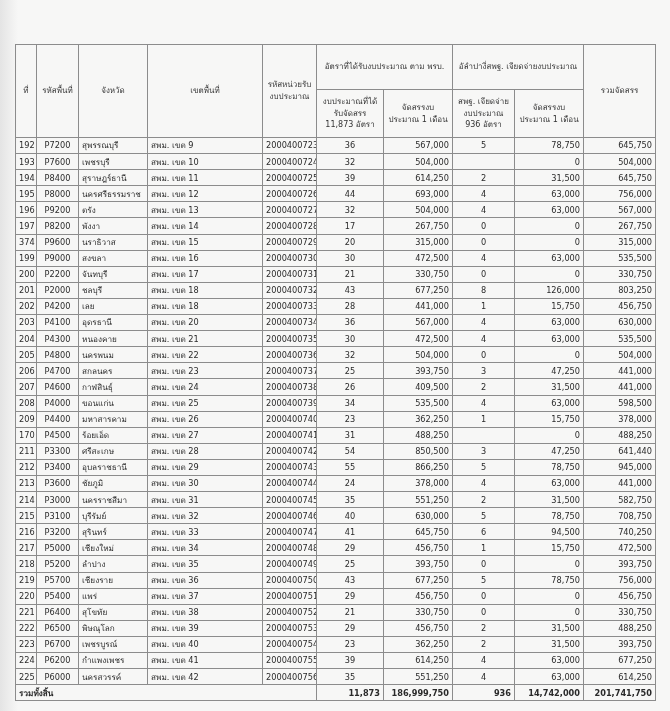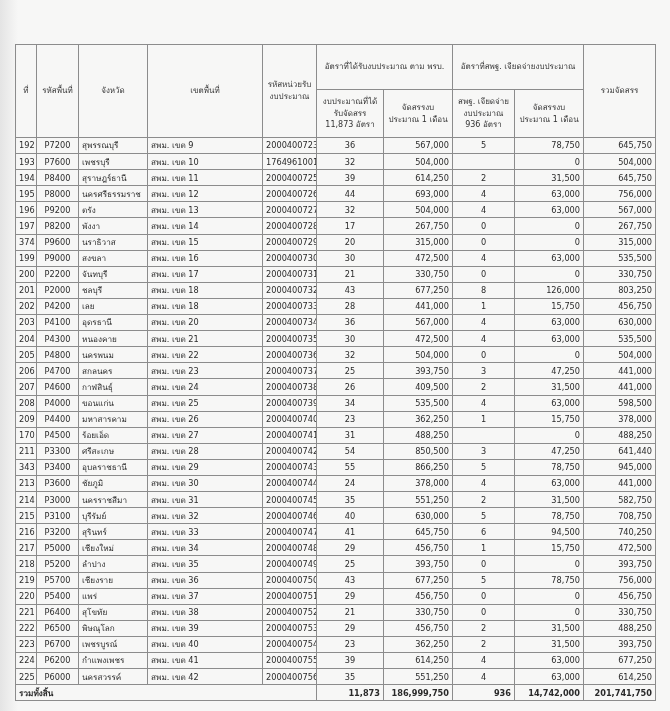--- a/index.html
+++ b/index.html
@@ -66,21 +66,21 @@
     <col style="width:72px">
   </colgroup>
   <thead>
     <tr class="h1">
       <th rowspan="2">ที่</th>
       <th rowspan="2">รหัสพื้นที่</th>
       <th rowspan="2">จังหวัด</th>
       <th rowspan="2">เขตพื้นที่</th>
       <th rowspan="2">รหัสหน่วยรับงบประมาณ</th>
       <th colspan="2">อัตราที่ได้รับงบประมาณ ตาม พรบ.</th>
-      <th colspan="2">อัตราที่สพฐ. เจียดจ่ายงบประมาณ</th>
+      <th colspan="2">อัลำปางี่สพฐ. เจียดจ่ายงบประมาณ</th>
       <th rowspan="2">รวมจัดสรร</th>
     </tr>
     <tr class="h2">
       <th>งบประมาณที่ได้รับจัดสรร 11,873 อัตรา</th>
       <th>จัดสรรงบประมาณ 1 เดือน</th>
       <th>สพฐ. เจียดจ่ายงบประมาณ 936 อัตรา</th>
       <th>จัดสรรงบประมาณ 1 เดือน</th>
     </tr>
   </thead>
   <tbody id="rows">
@@ -94,21 +94,21 @@
         <td class="r">567,000</td>
         <td class="c">5</td>
         <td class="r">78,750</td>
         <td class="r">645,750</td>
       </tr>
       <tr>
         <td class="c">193</td>
         <td class="c">P7600</td>
         <td class="l">เพชรบุรี</td>
         <td class="l">สพม. เขต 10</td>
-        <td class="c">1764961001</td>
+        <td class="c">2000400724</td>
         <td class="c">32</td>
         <td class="r">504,000</td>
         <td class="c"></td>
         <td class="r">0</td>
         <td class="r">504,000</td>
       </tr>
       <tr>
         <td class="c">194</td>
         <td class="c">P8400</td>
         <td class="l">สุราษฎร์ธานี</td>
@@ -318,21 +318,21 @@
         <td class="l">ศรีสะเกษ</td>
         <td class="l">สพม. เขต 28</td>
         <td class="c">2000400742</td>
         <td class="c">54</td>
         <td class="r">850,500</td>
         <td class="c">3</td>
         <td class="r">47,250</td>
         <td class="r">641,440</td>
       </tr>
       <tr>
-        <td class="c">343</td>
+        <td class="c">212</td>
         <td class="c">P3400</td>
         <td class="l">อุบลราชธานี</td>
         <td class="l">สพม. เขต 29</td>
         <td class="c">2000400743</td>
         <td class="c">55</td>
         <td class="r">866,250</td>
         <td class="c">5</td>
         <td class="r">78,750</td>
         <td class="r">945,000</td>
       </tr>

